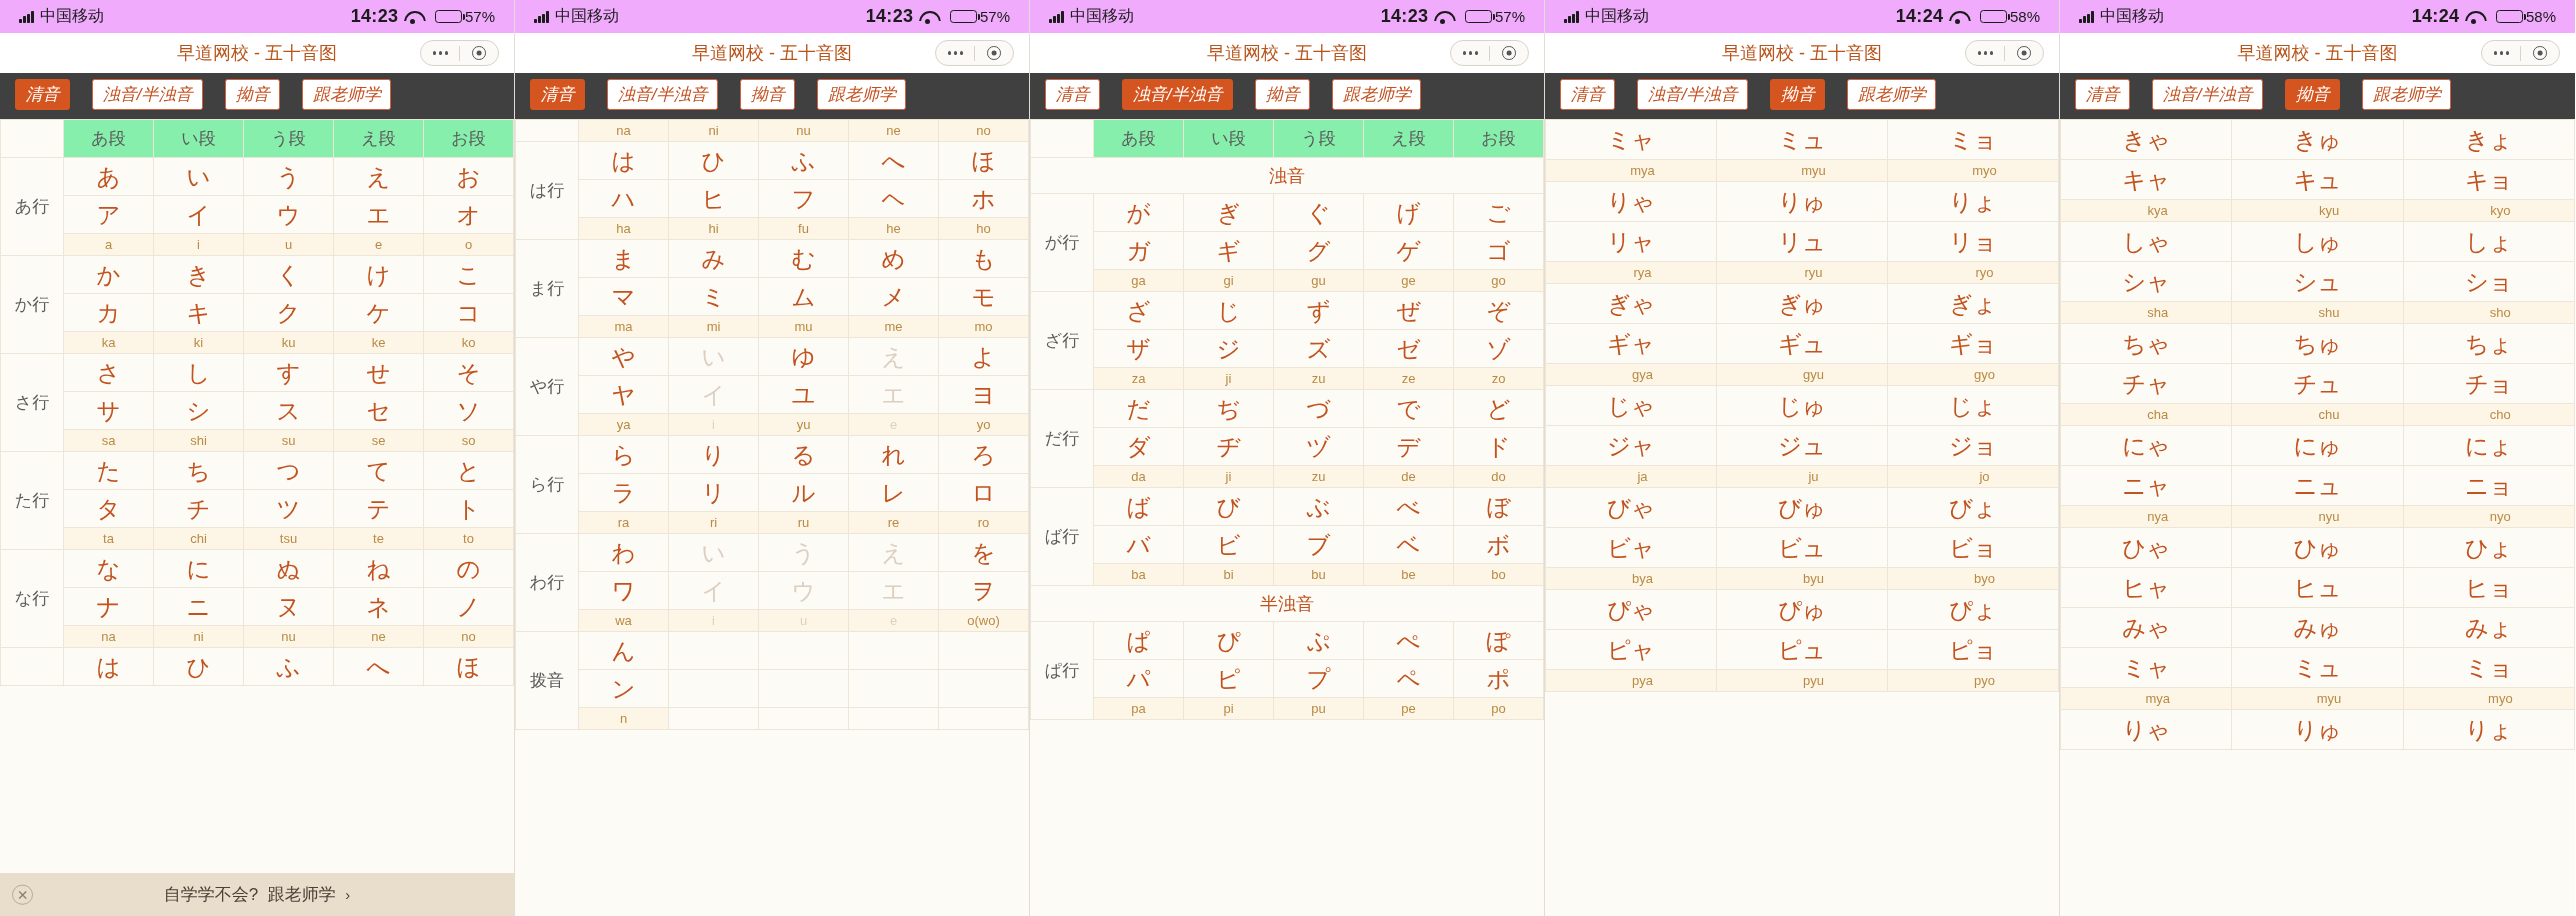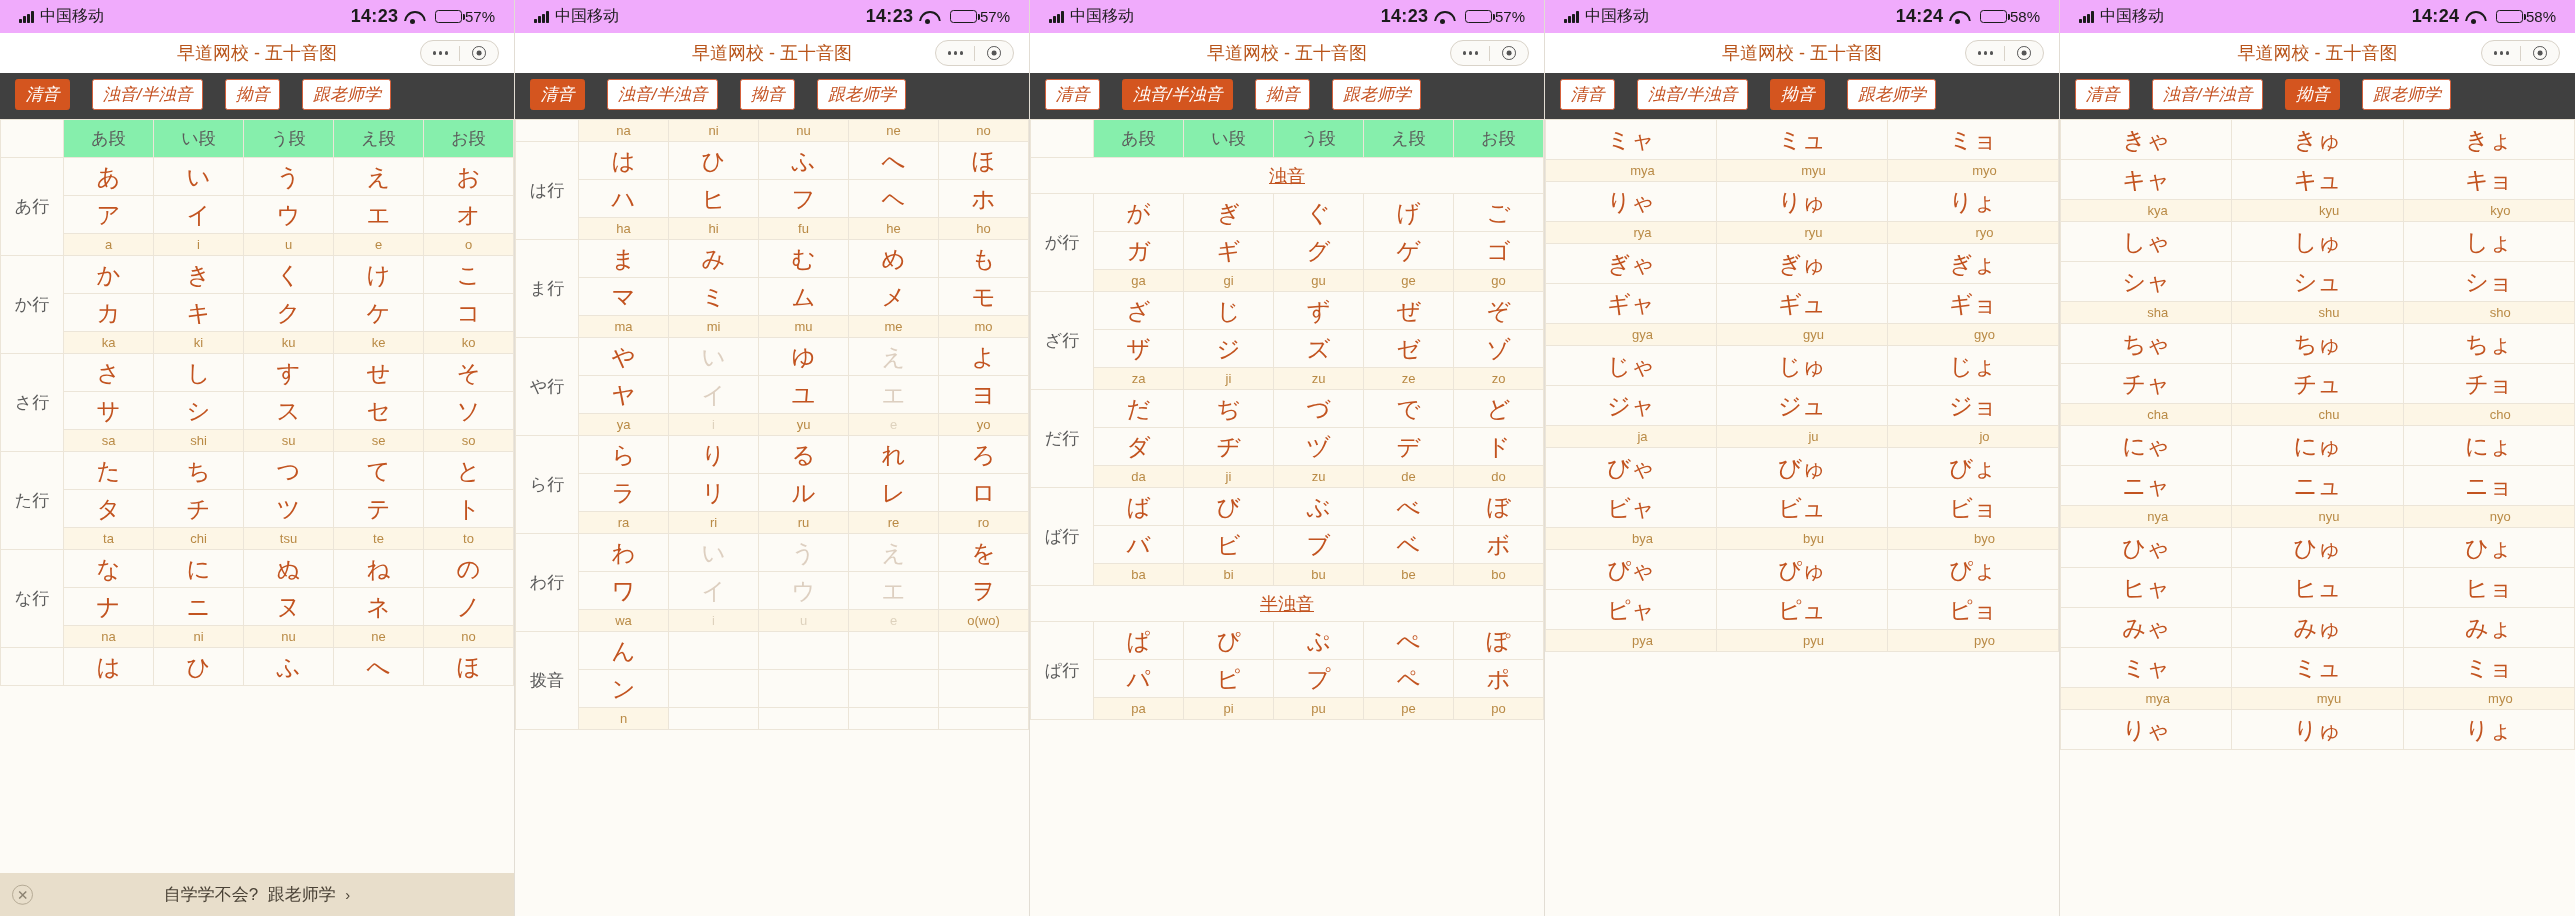--- a/index.html
+++ b/index.html
@@ -180,21 +180,20 @@
   }
   .dim { color: #ddcfc0; }
   .dimr { color: #ded2bd; }
   .empty { background: #fdfbf6; }
   .section-label {
     height: 36px;
     font-size: 18px;
     color: #c2531f;
     background: #fdfbf6;
     text-align: center;
-    text-decoration: underline;
   }
   .blankcell { background:#fdfbf6; }
 
   
   table.youon { border-collapse: collapse; width: 100%; table-layout: fixed; }
   table.youon td { border: 0.7px solid #ece5d8; text-align:center; }
   table.youon .hira, table.youon .kata { height: 40px; font-size: 23.4px; color:#c2531f; background:#fdfbf6;}
   table.youon .romaji { height: 22px; font-size: 13px; color:#b98a45; background:#fdf6e6;padding-left:23px;}
 
   
@@ -862,20 +861,25 @@
           <td class="romaji">myu</td>
           <td class="romaji">myo</td>
         </tr>
 
         <tr>
           <td class="hira">りゃ</td>
           <td class="hira">りゅ</td>
           <td class="hira">りょ</td>
         </tr>
         <tr>
+          <td class="kata">リャ</td>
+          <td class="kata">リュ</td>
+          <td class="kata">リョ</td>
+        </tr>
+        <tr>
           <td class="romaji">rya</td>
           <td class="romaji">ryu</td>
           <td class="romaji">ryo</td>
         </tr>
 
         <tr>
           <td class="hira">ぎゃ</td>
           <td class="hira">ぎゅ</td>
           <td class="hira">ぎょ</td>
         </tr>

